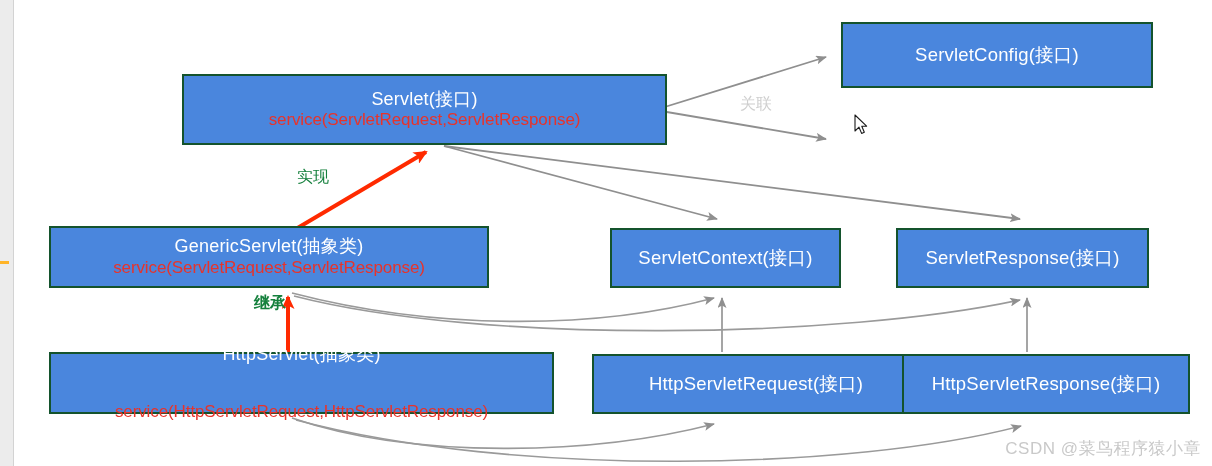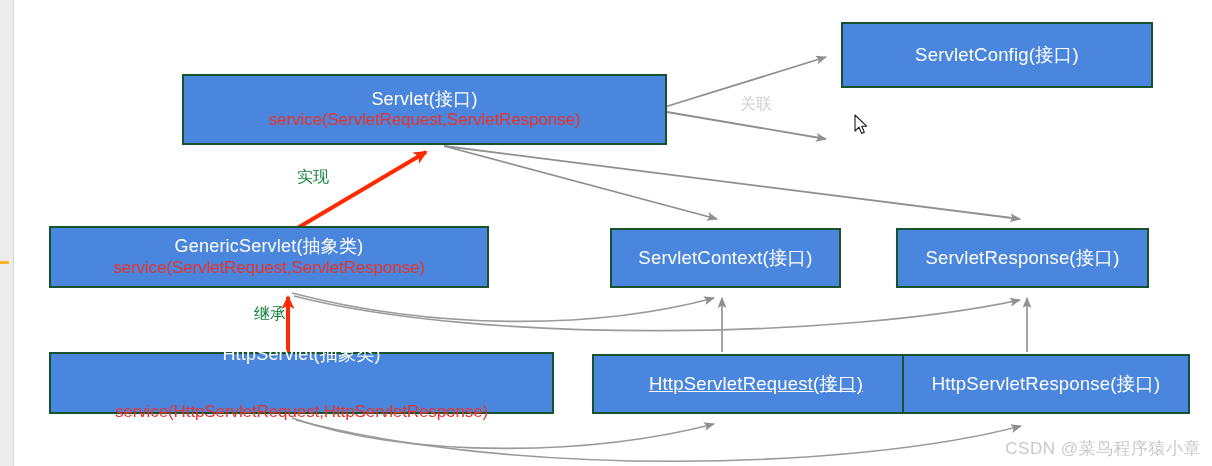--- a/index.html
+++ b/index.html
@@ -166,33 +166,33 @@
 
     <div class="node single" style="left:882px; top:228px; width:253px; height:60px;">
       <div class="title">ServletResponse(接口)</div>
     </div>
 
     <div class="node" style="left:35px; top:352px; width:505px; height:62px;gap:36px;">
       <div class="title">HttpServlet(抽象类)</div>
       <div class="method">service(HttpServletRequest,HttpServletResponse)</div>
     </div>
 
-    <div class="node single" style="left:578px; top:354px; width:328px; height:60px;text-decoration:underline;">
+    <div class="node single" style="left:578px; top:354px; width:328px; height:60px;">
       <div class="title">HttpServletRequest(接口)</div>
     </div>
 
     <div class="node single" style="left:888px; top:354px; width:288px; height:60px;">
       <div class="title">HttpServletResponse(接口)</div>
     </div>
 
     <div class="edge-label dark" style="left:283px; top:167px;">实现</div>
 
     <div class="edge-label light" style="left:726px; top:94px;">关联</div>
 
-    <div class="edge-label dark" style="left:240px; top:304px;">继承</div>
+    <div class="edge-label dark" style="left:240px; top:293px;font-weight:bold;">继承</div>
 
     <svg id="cursor" viewBox="0 0 14 21" xmlns="http://www.w3.org/2000/svg">
       <path d="M1,1 L1,17 L5,13.2 L7.6,19.4 L10.3,18.2 L7.8,12.2 L12.6,12.2 Z" fill="#ffffff" stroke="#1a1a1a" stroke-width="1.1" stroke-linejoin="round"></path>
     </svg>
 
     <div id="watermark">CSDN @菜鸟程序猿小章</div>
 
   </div>
 </div>
 

